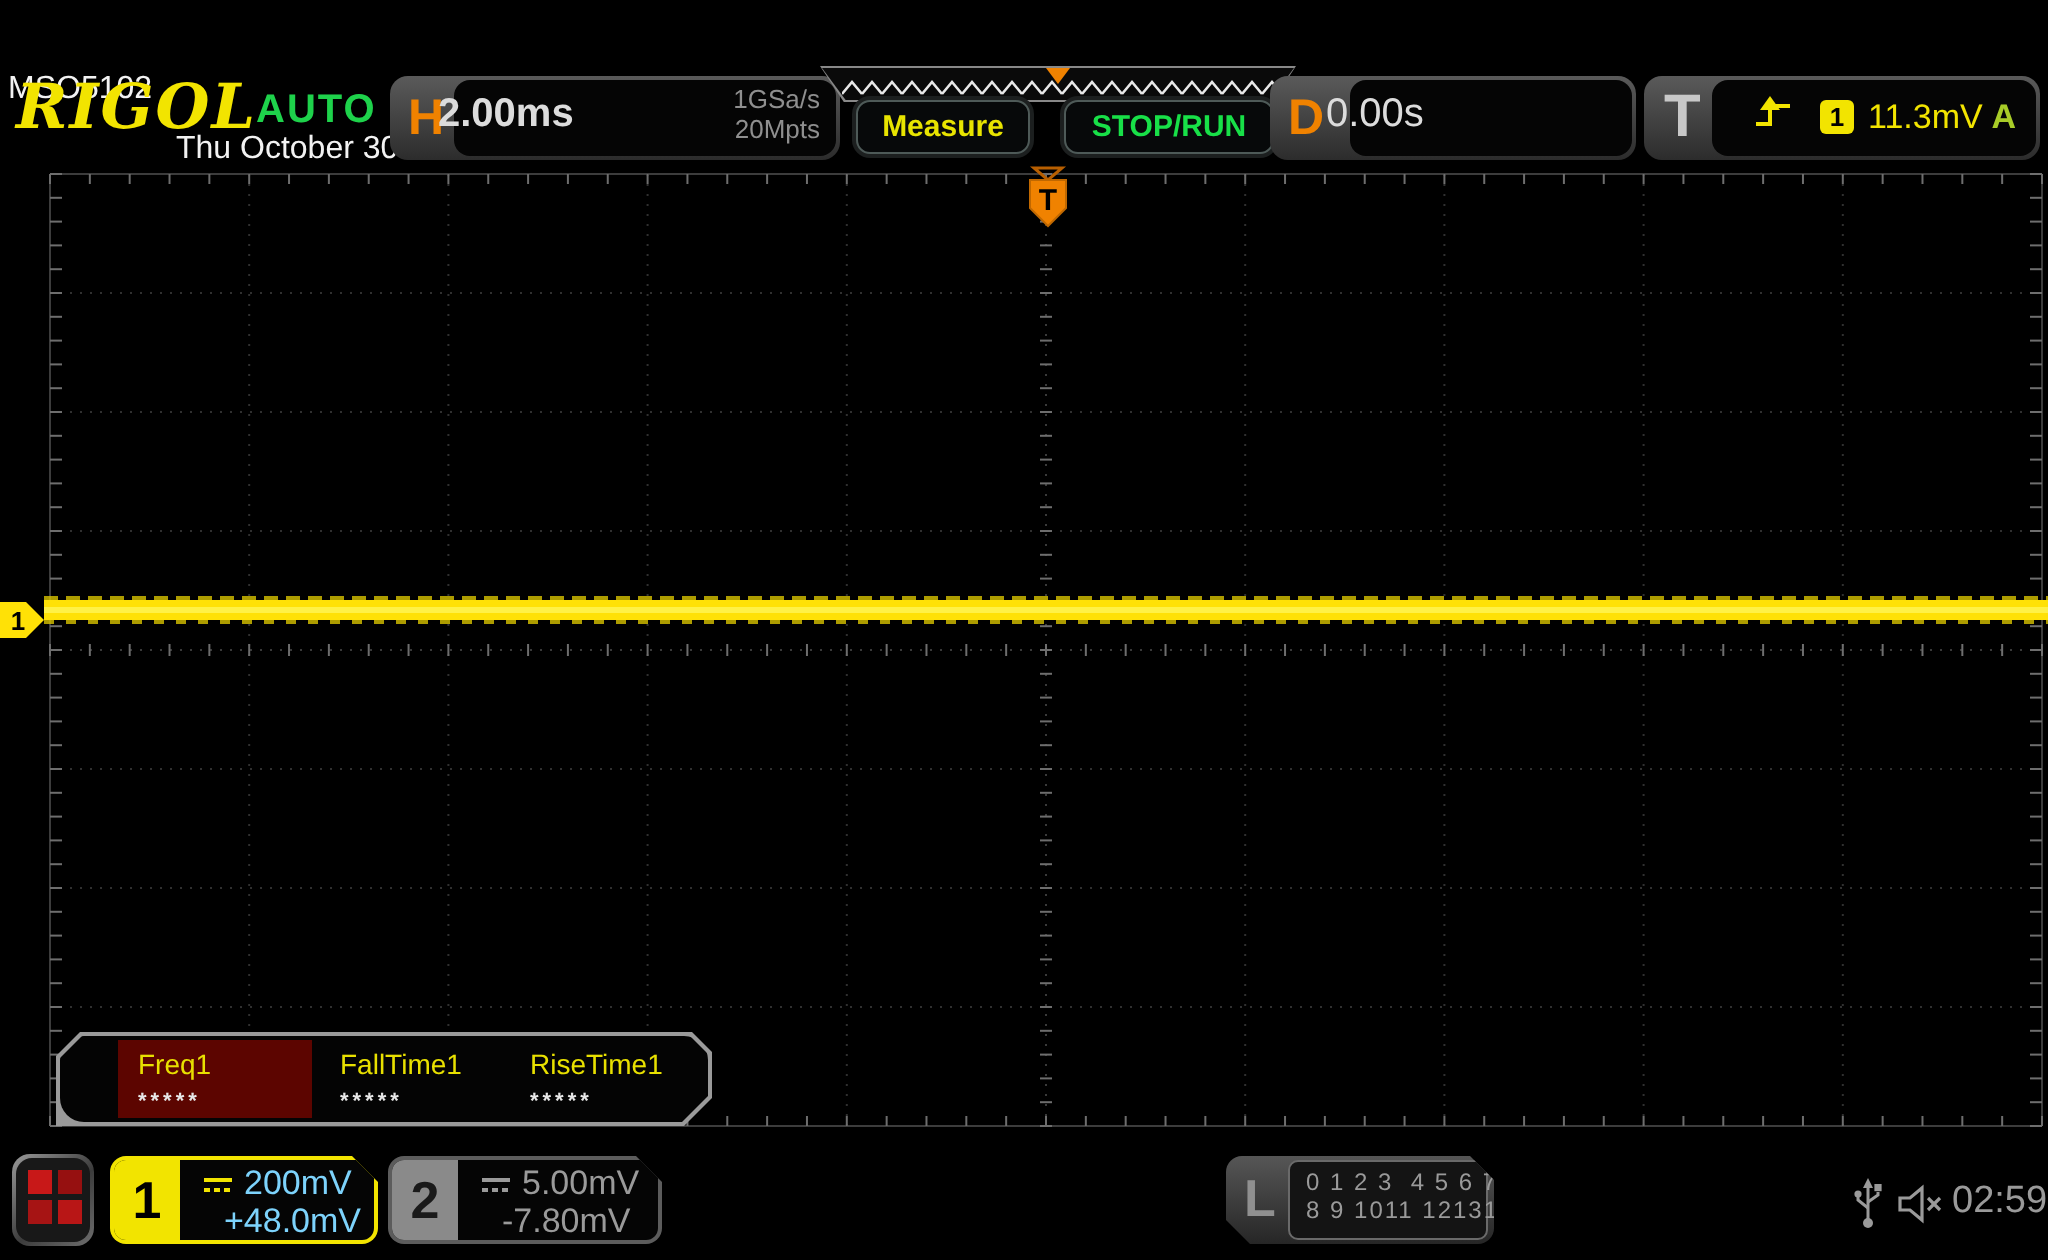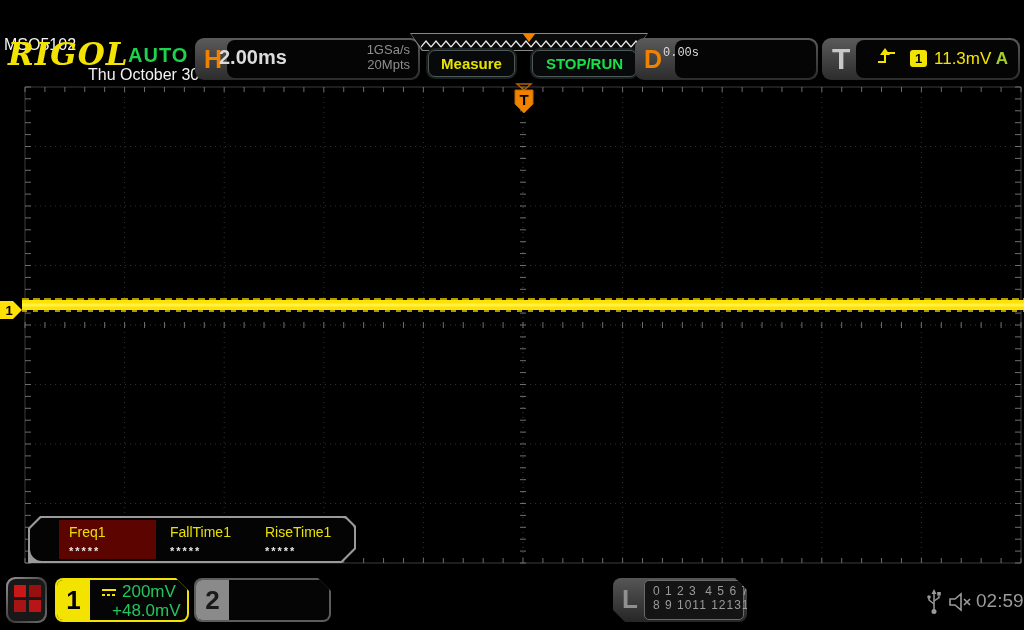--- a/index.html
+++ b/index.html
@@ -30,21 +30,21 @@
   .hpanel { left:195px; width:225px; }
   .hpanel .plabel { left:9px; }
   .hpanel .inner { left:32px; }
   .timebase { position:absolute; left:24px; top:8px; font-size:20px; color:#dcdcdc;font-weight:bold; }
   .srate { position:absolute; right:10px; top:4px; text-align:right; font-size:13px;
            line-height:15px; color:#8f8f8f; }
 
   .dpanel { left:635px; width:183px; }
   .dpanel .plabel { left:9px; }
   .dpanel .inner { left:40px; }
-  .dvalue { position:absolute; left:28px; top:8px; font-size:12px; color:#dcdcdc;font-family:Liberation Mono, monospace; }
+  .dvalue { position:absolute; left:28px; top:8px; font-size:20px; color:#dcdcdc; }
 
   .tpanel { left:822px; width:198px; }
   .tpanel .plabel { left:10px; color:#c8c8c8; font-size:30px; top:4px; }
   .tpanel .inner { left:34px; }
   .slope-icon { position:absolute; left:20px; top:6px; }
   .tsource { position:absolute; left:54px; top:10px; width:17px; height:17px; background:#f2e400;
              border-radius:3px; color:#000; font-size:13px; font-weight:bold; text-align:center;
              line-height:17px; }
   .tlevel { position:absolute; left:78px; top:9px; font-size:17px; color:#f2e400; }
   .tmode { position:absolute; right:10px; top:9px; font-size:17px; font-weight:bold; color:#a8cc28; }
@@ -89,21 +89,21 @@
   .chblock { position:absolute; top:2px; height:44px; border-radius:8px; }
   .chblock .ch-in { position:absolute; inset:2px; border-radius:6px; overflow:hidden; background:#050505; }
   .chtab { position:absolute; left:0; top:0; bottom:0; width:33px; text-align:center;
            font-size:26px; font-weight:bold; line-height:40px; }
   .chtext { position:absolute; left:33px; right:0; top:0; bottom:0; font-size:17px; }
   .chline1 { position:absolute; left:10px; top:2px; display:flex; align-items:center; gap:4px; }
   .chline2 { position:absolute; left:22px; top:21px; }
   .ch1 { left:55px; width:134px; background:#f2e400;
          clip-path:polygon(0 0,calc(100% - 13px) 0,100% 13px,100% 100%,0 100%); }
   .ch1 .chtab { background:#f2e400; color:#000; }
-  .ch1 .chtext { color:#22c55e; }
+  .ch1 .chtext { color:#7dd3fc; }
   .ch2 { left:194px; width:137px; background:#5c5c5c;
          clip-path:polygon(0 0,calc(100% - 13px) 0,100% 13px,100% 100%,0 100%); }
   .ch2 .chtab { background:#8a8a8a; color:#1a1a1a; }
   .ch2 .chtext { color:#9a9a9a; }
 
   .lapanel { position:absolute; left:613px; top:2px; width:134px; height:44px; border-radius:8px;
              background:linear-gradient(#565656,#262626);
              clip-path:polygon(0 0,calc(100% - 12px) 0,100% 12px,100% 100%,12px 100%,0 calc(100% - 12px)); }
   .lapanel .la-label { position:absolute; left:9px; top:6px; font-size:26px; font-weight:bold; color:#909090; }
   .lapanel .la-nums { position:absolute; left:31px; top:2px; right:3px; bottom:2px; background:#141414;
@@ -532,20 +532,30 @@
             <span>200mV</span>
           </div>
           <div class="chline2">+48.0mV</div>
         </div>
       </div>
     </div>
 
     <div class="chblock ch2">
       <div class="ch-in">
         <div class="chtab">2</div>
+        <div class="chtext">
+          <div class="chline1">
+            <svg width="18" height="12">
+              <line x1="2" y1="4" x2="16" y2="4" stroke="#9a9a9a" stroke-width="2"></line>
+              <line x1="2" y1="9" x2="16" y2="9" stroke="#9a9a9a" stroke-width="2" stroke-dasharray="3 2"></line>
+            </svg>
+            <span>5.00mV</span>
+          </div>
+          <div class="chline2">-7.80mV</div>
+        </div>
       </div>
     </div>
 
     <div class="lapanel">
       <div class="la-label">L</div>
       <div class="la-nums">
         <div class="la-row">0 1 2 3  4 5 6 7</div>
         <div class="la-row">8 9 1011 12131415</div>
       </div>
     </div>

